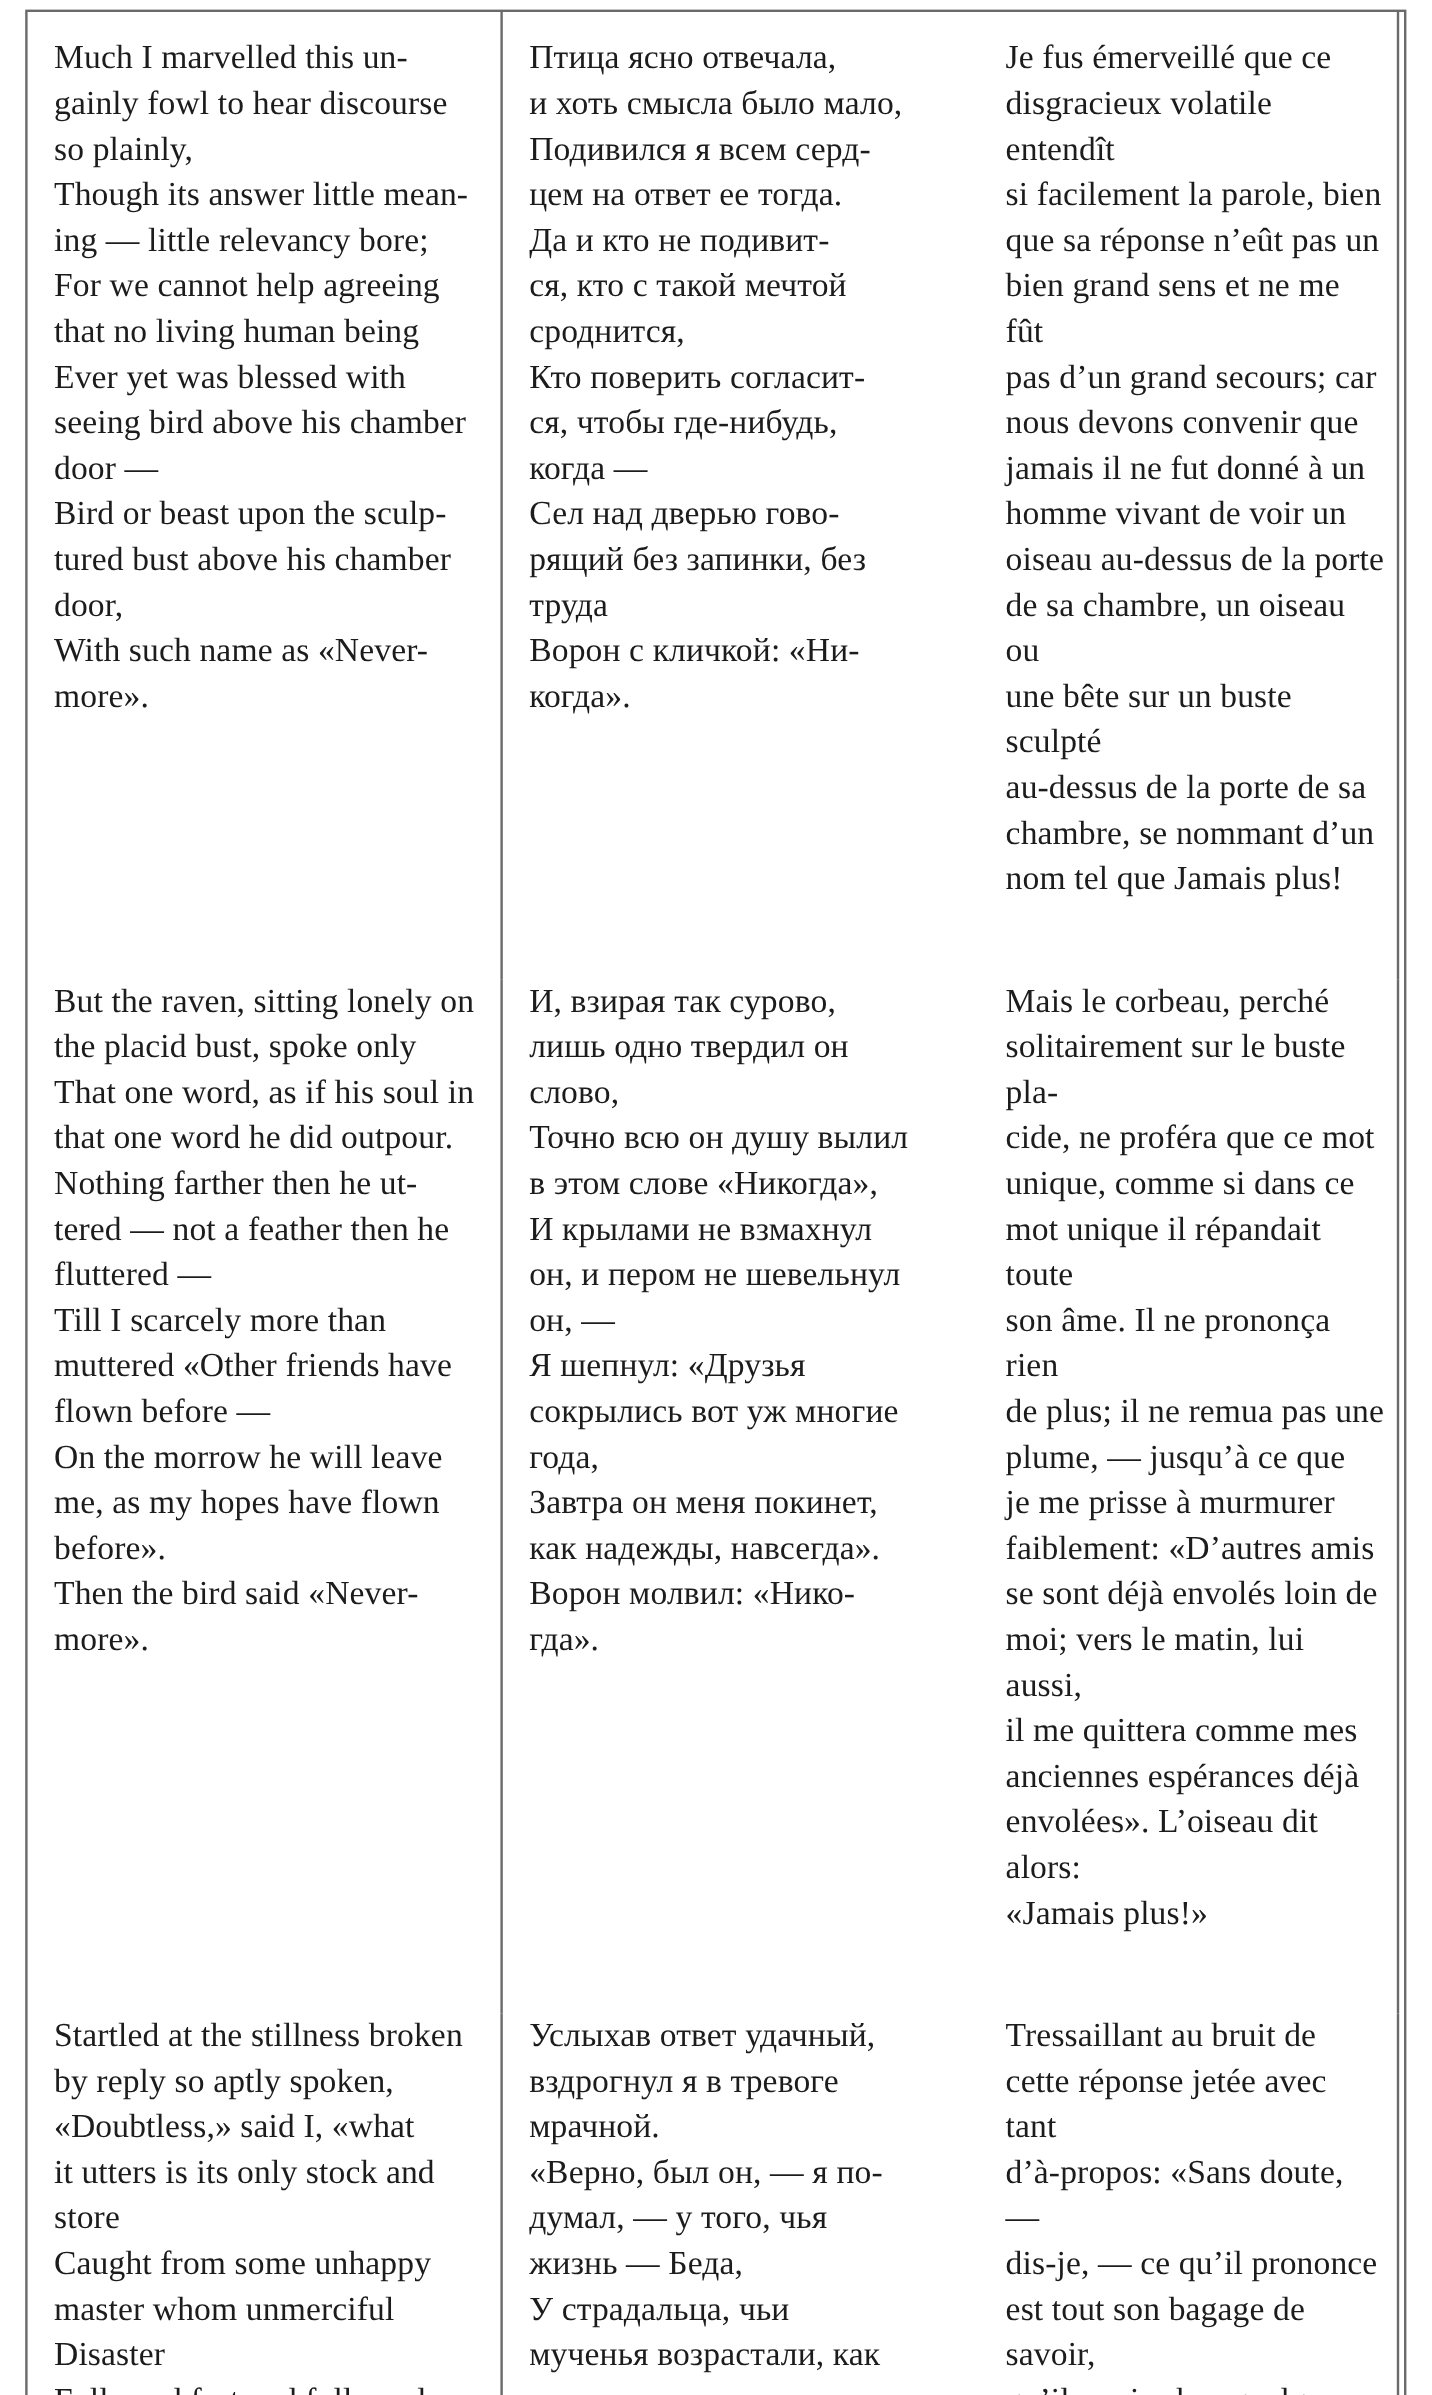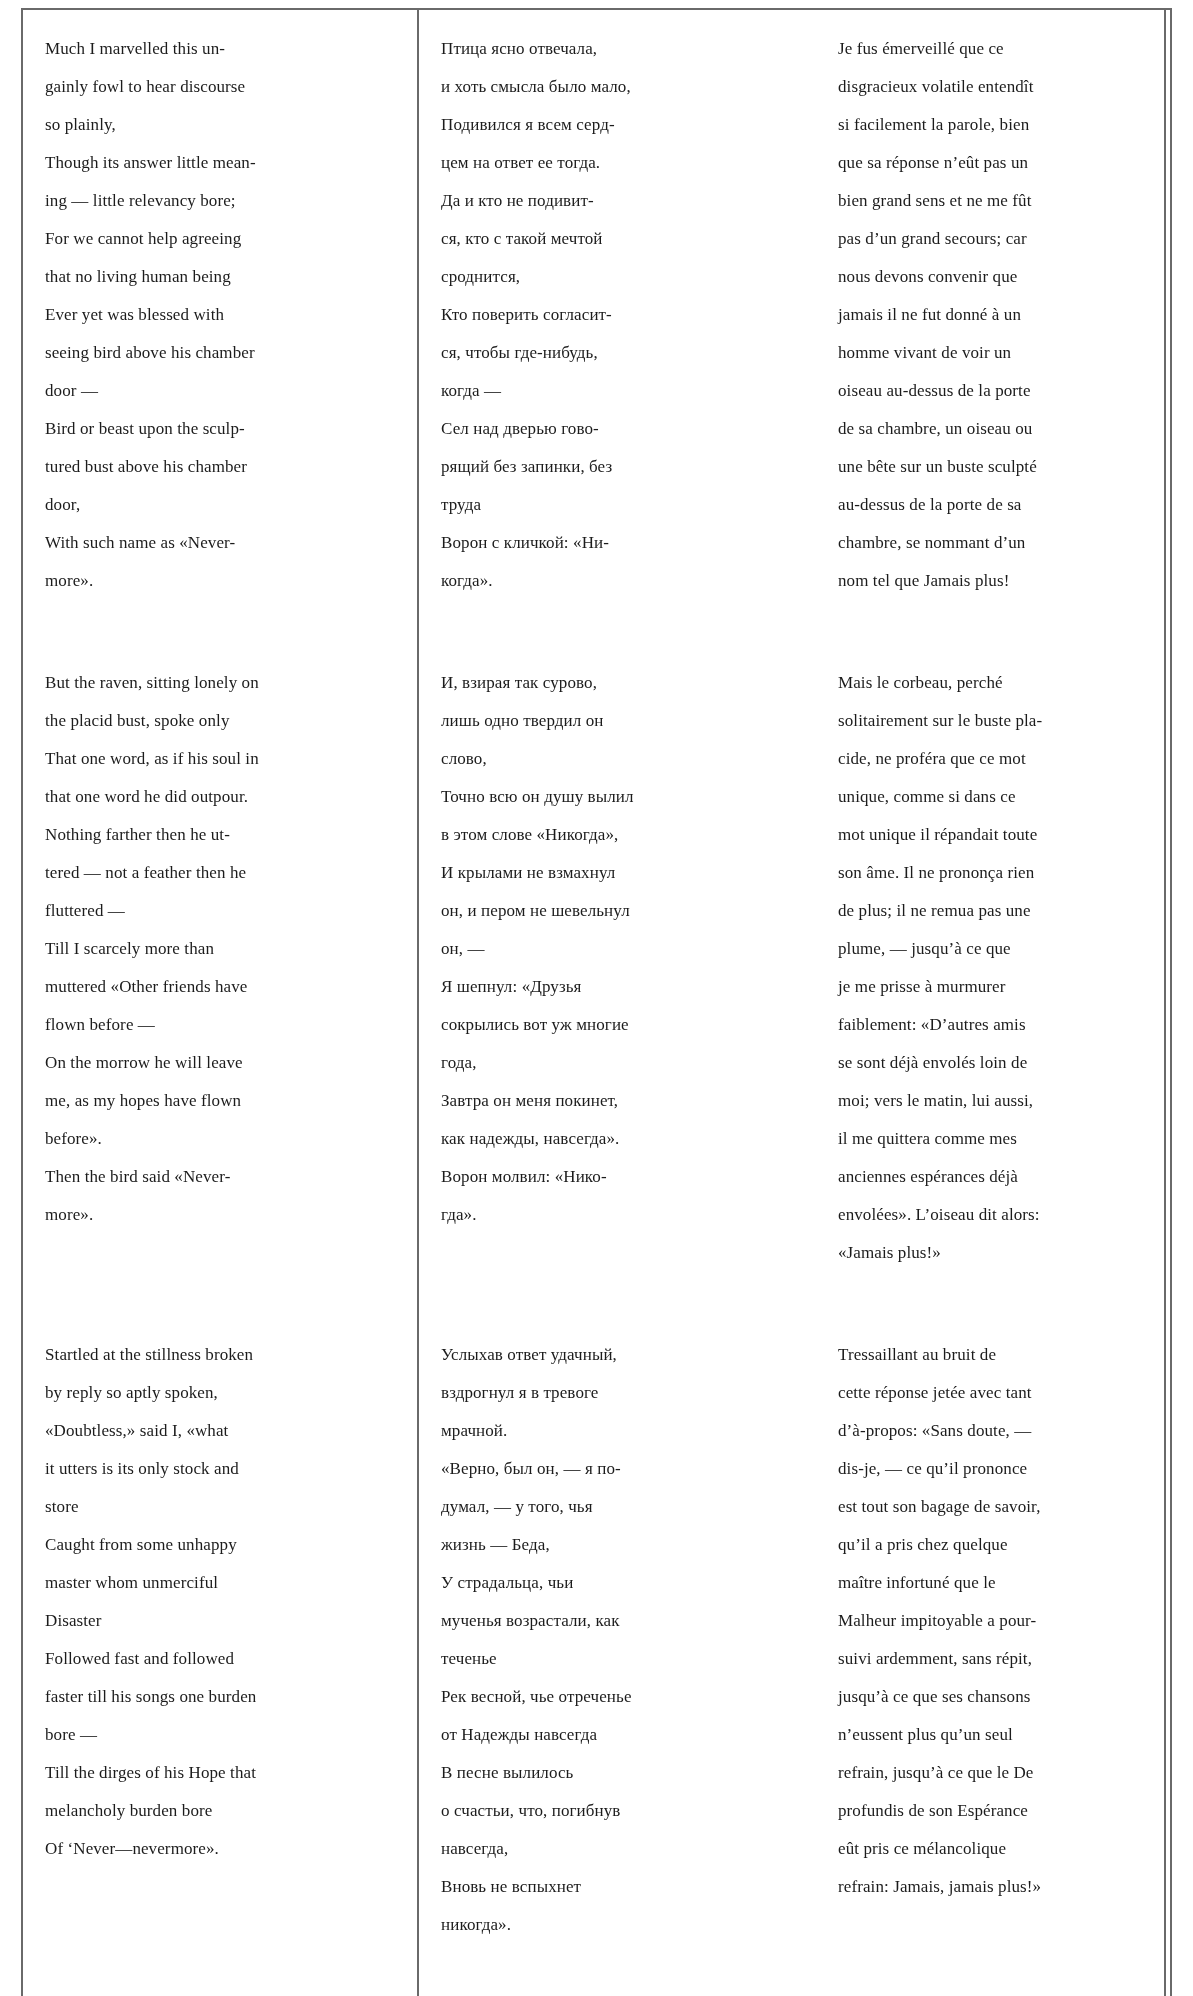--- a/index.html
+++ b/index.html
@@ -20,21 +20,21 @@
     left: 21px;
     top: 8px;
     width: 1147px;
     border: 2px solid #6a6a6a;
     display: grid;
     grid-template-columns: 396px 397px 350px;
     background: #ffffff;
   }
   .cell {
     color: #1c1c1c;
-    font-size: 17px;
+    font-size: 28px;
     line-height: 38px;
     white-space: pre-line;
     padding: 0 10px 64px 22px;
     letter-spacing: 0.1px;
   }
   .col-1, .col-2 { border-right: 2px solid #6a6a6a; }
   .row-1 { padding-top: 20px; }
   .row-3 { }
 </style>
 </head>

